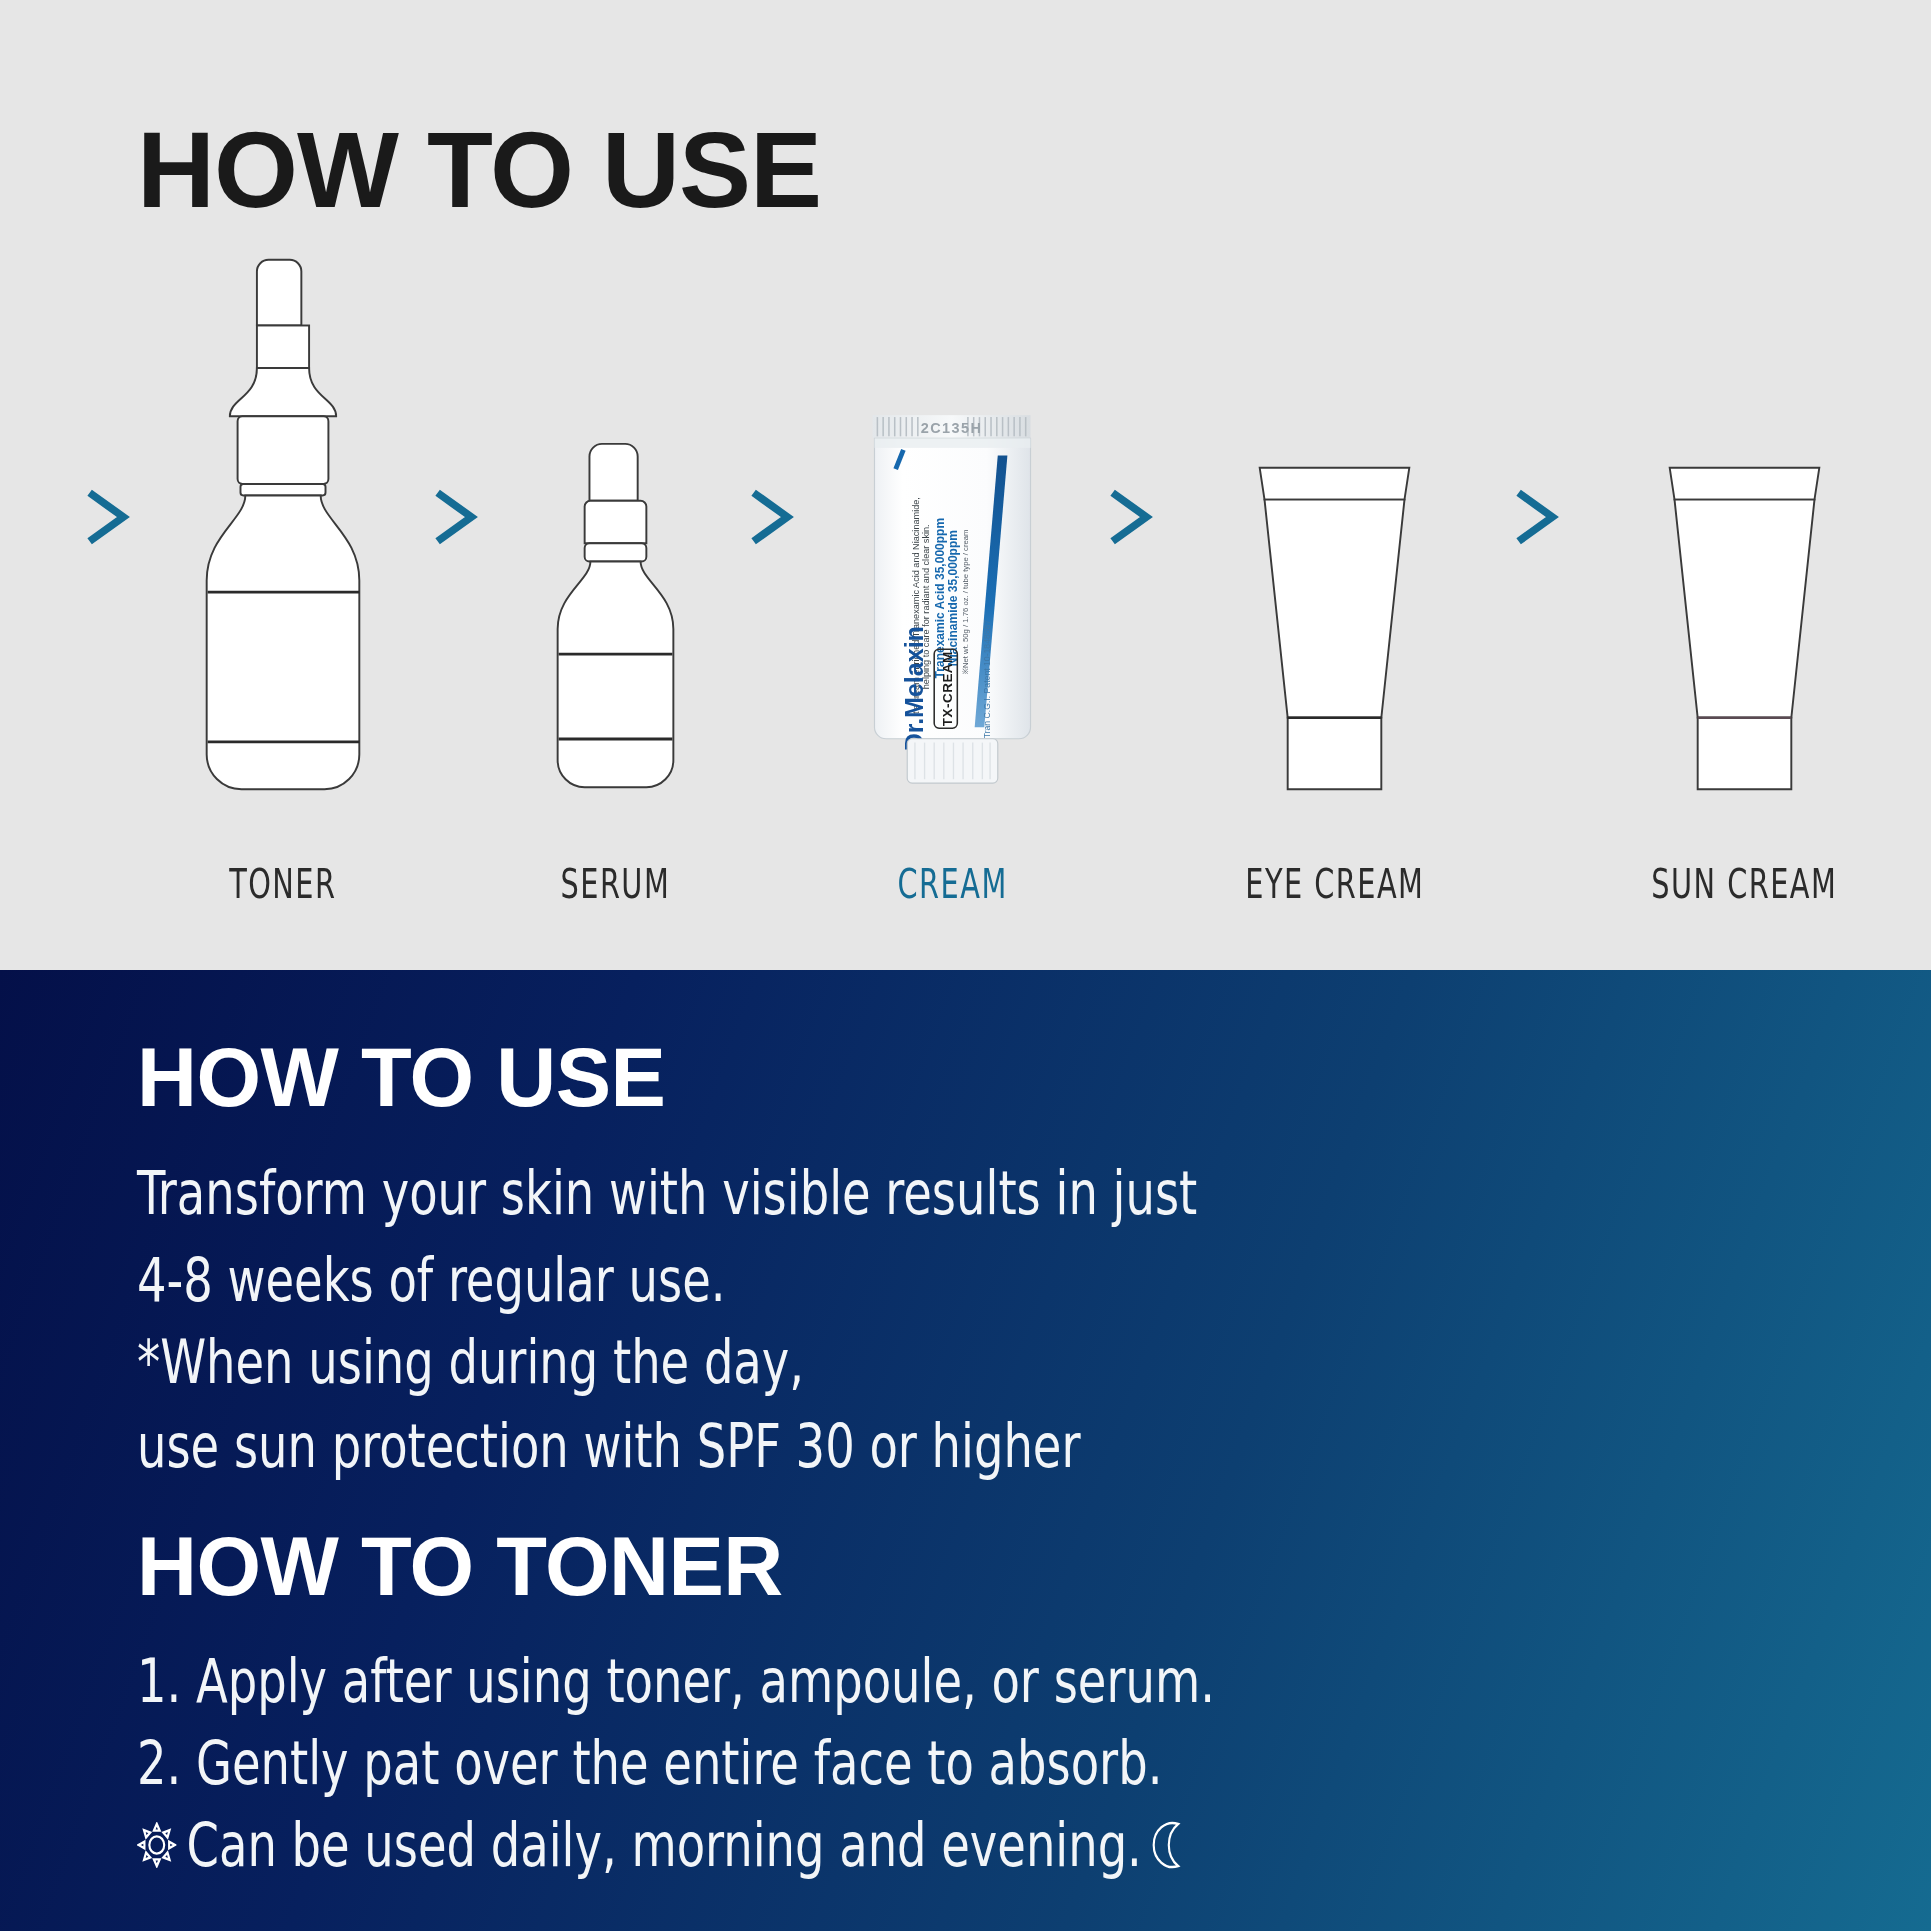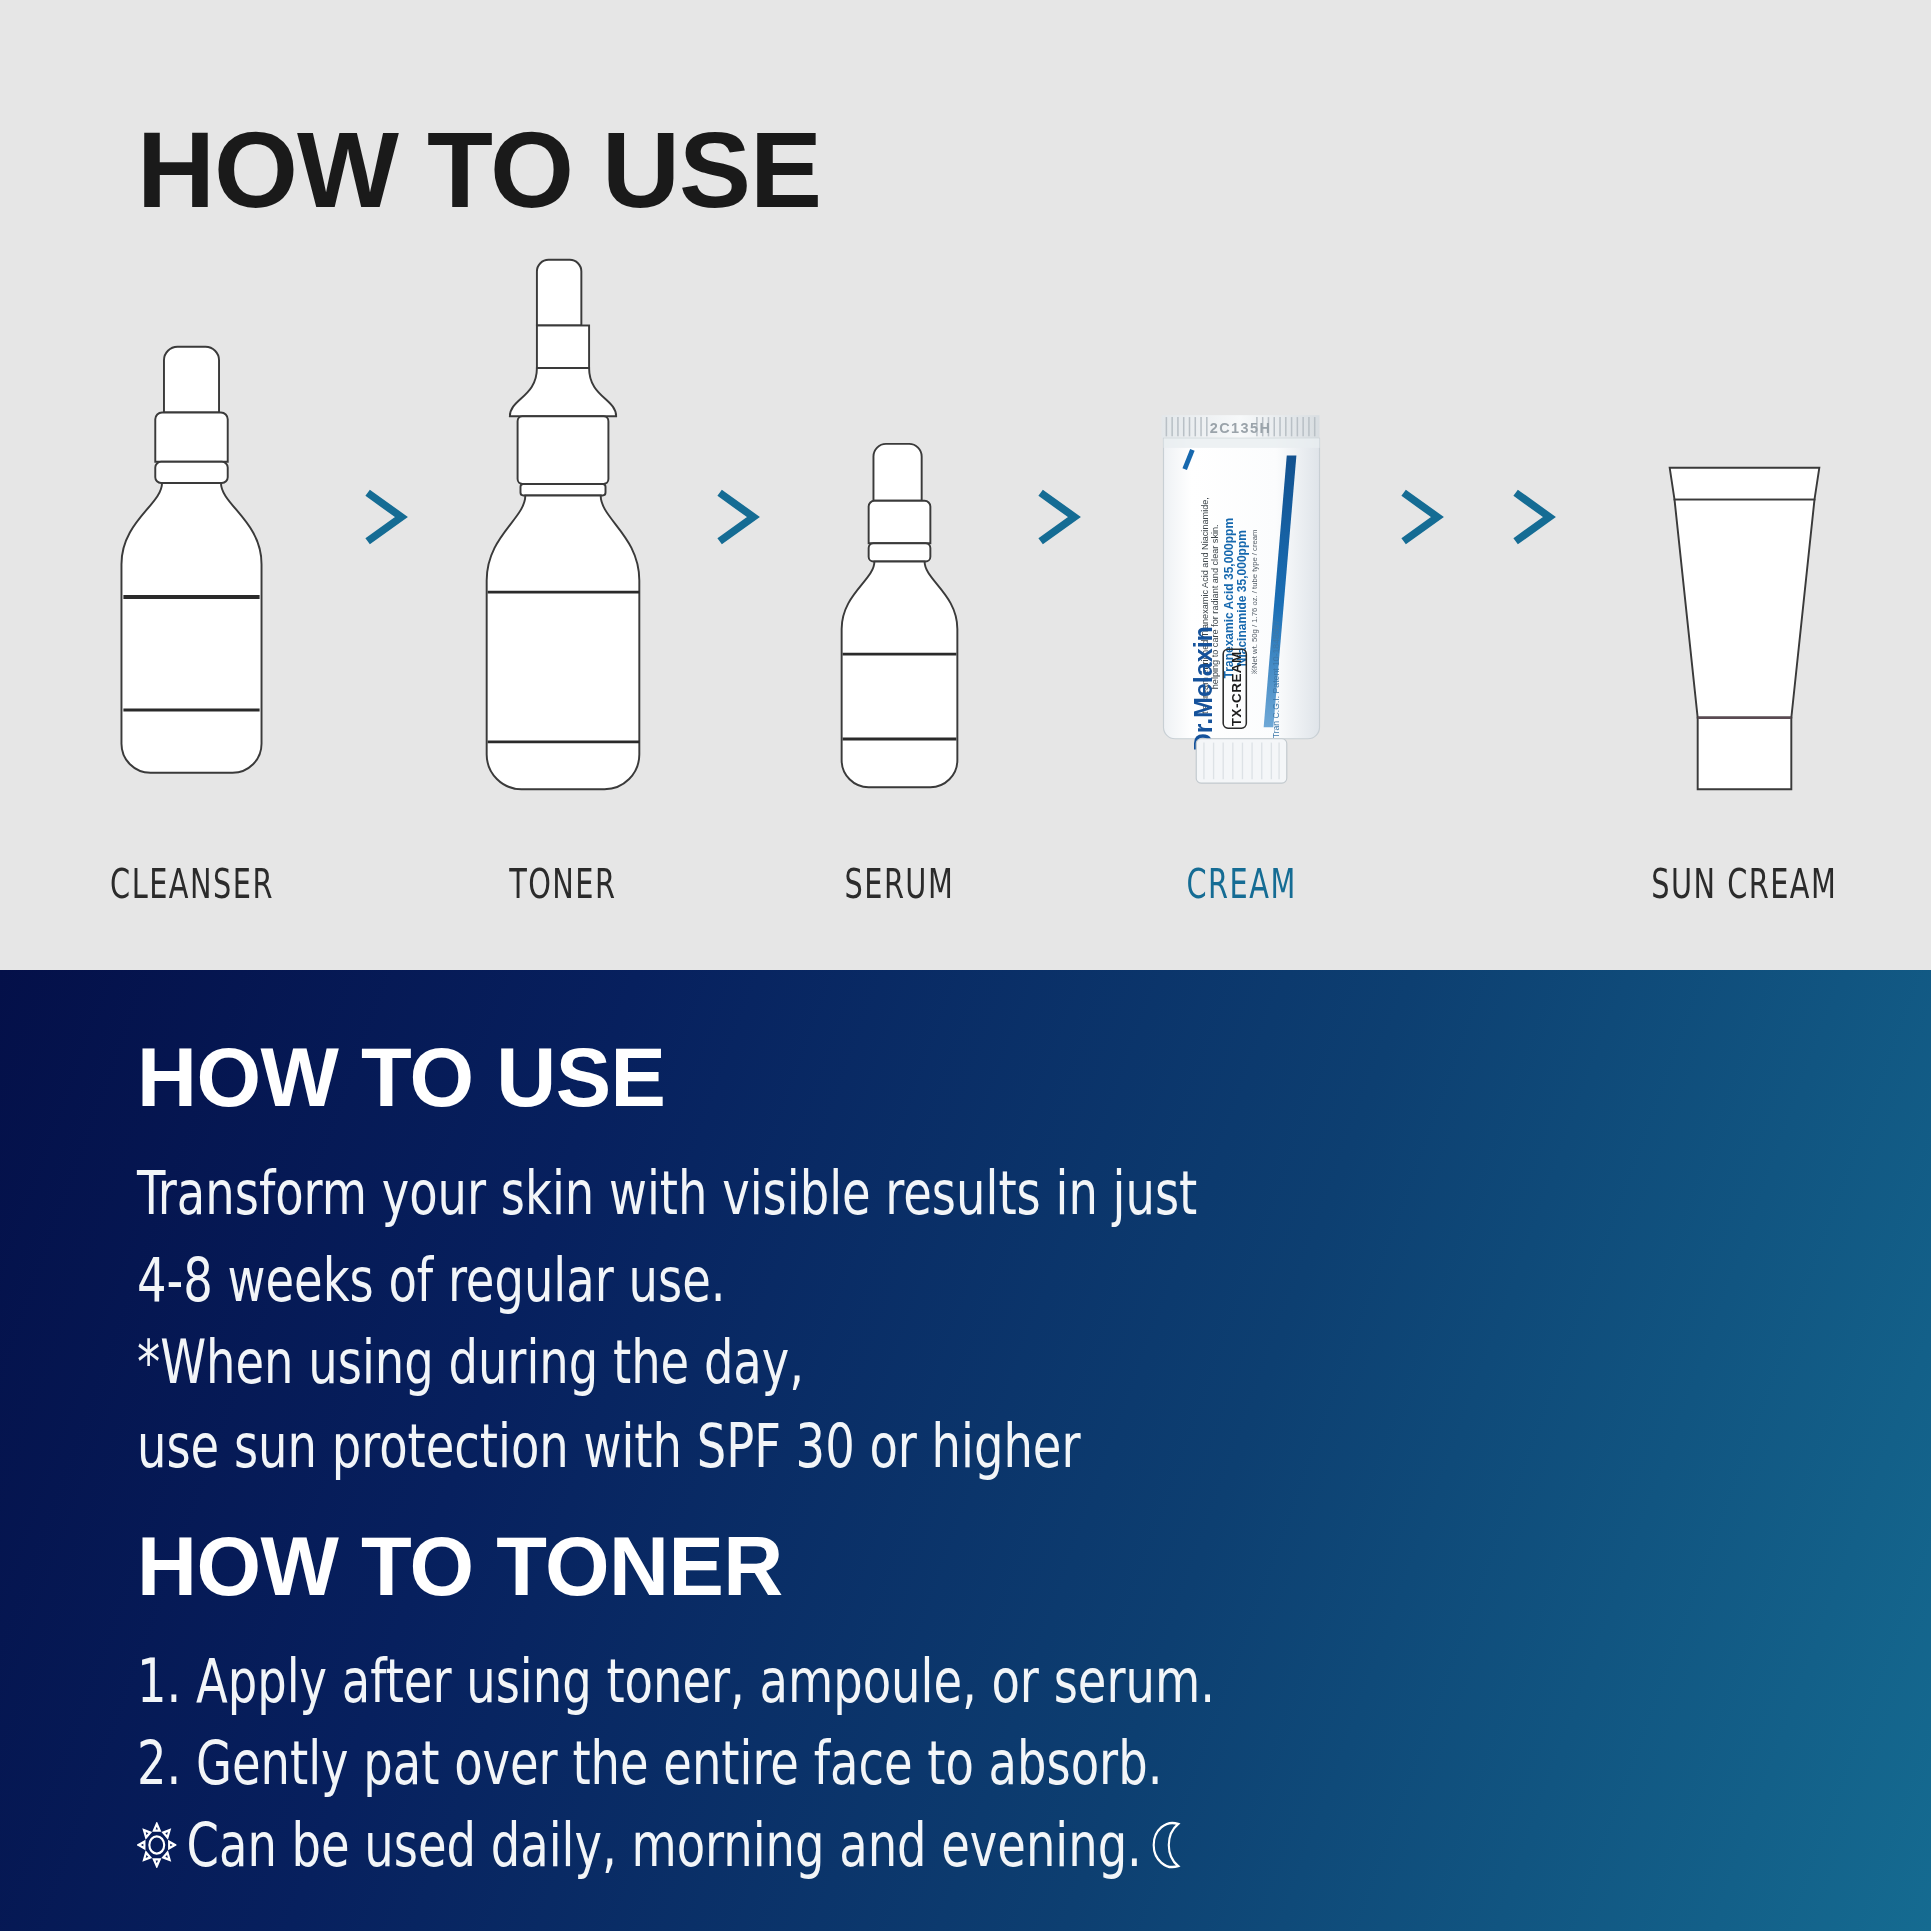--- a/index.html
+++ b/index.html
@@ -89,35 +89,20 @@
 <body>
 
 <div class="page">
 
   <div class="top-section">
 
     <div class="top-title">HOW TO USE</div>
 
     <div class="steps">
 
-      <div class="step">
-        <div class="step-art">
-          <svg width="179" height="454" viewBox="0 0 185 470">
-            <g fill="#ffffff" stroke="#3a3a3a" stroke-width="2">
-              <path d="M78 6 h29 a14 14 0 0 1 14 14 v54 h-57 v-54 a14 14 0 0 1 14 -14 z"></path>
-              <path d="M62 74 h61 a7 7 0 0 1 7 7 v44 h-75 v-44 a7 7 0 0 1 7 -7 z"></path>
-              <rect x="55" y="125" width="75" height="22" rx="6"></rect>
-              <path d="M62 147 h61 c0 22 42 40 42 84 v186 a30 30 0 0 1 -30 30 h-85 a30 30 0 0 1 -30 -30 v-186 c0 -44 42 -62 42 -84 z"></path>
-            </g>
-            <line x1="22" y1="265" x2="163" y2="265" stroke="#2a2a2a" stroke-width="4"></line>
-            <line x1="22" y1="382" x2="163" y2="382" stroke="#2a2a2a" stroke-width="3"></line>
-          </svg>
-        </div>
-        <div class="step-label">CLEANSER</div>
-      </div>
 
       <div class="arrow">
         <svg width="44" height="56" viewBox="0 0 46 58">
             <polyline points="6,6 38,29 6,52" fill="none" stroke="#156C94" stroke-width="8" stroke-linecap="square"></polyline>
           </svg>
       </div>
 
       <div class="step">
         <div class="step-art">
           <svg width="172" height="541" viewBox="0 0 178 560">
@@ -251,20 +236,33 @@
         </div>
         <div class="step-label highlight">CREAM</div>
       </div>
 
       <div class="arrow">
         <svg width="44" height="56" viewBox="0 0 46 58">
             <polyline points="6,6 38,29 6,52" fill="none" stroke="#156C94" stroke-width="8" stroke-linecap="square"></polyline>
           </svg>
       </div>
 
+      <div class="step">
+        <div class="step-art">
+          <svg width="169" height="333" viewBox="0 0 175 345">
+            <g fill="#ffffff" stroke="#3a3a3a" stroke-width="2">
+              <path d="M10 6 h155 l-5 33 h-145 z"></path>
+              <path d="M15 39 h145 l-24 226 h-97 z"></path>
+              <path d="M39 265 h97 v74 h-97 z"></path>
+            </g>
+            <line x1="39" y1="265" x2="136" y2="265" stroke="#2a2a2a" stroke-width="2.5"></line>
+          </svg>
+        </div>
+        <div class="step-label">EYE CREAM</div>
+      </div>
 
       <div class="arrow">
         <svg width="44" height="56" viewBox="0 0 46 58">
             <polyline points="6,6 38,29 6,52" fill="none" stroke="#156C94" stroke-width="8" stroke-linecap="square"></polyline>
           </svg>
       </div>
 
       <div class="step">
         <div class="step-art">
           <svg width="169" height="333" viewBox="0 0 175 345">

